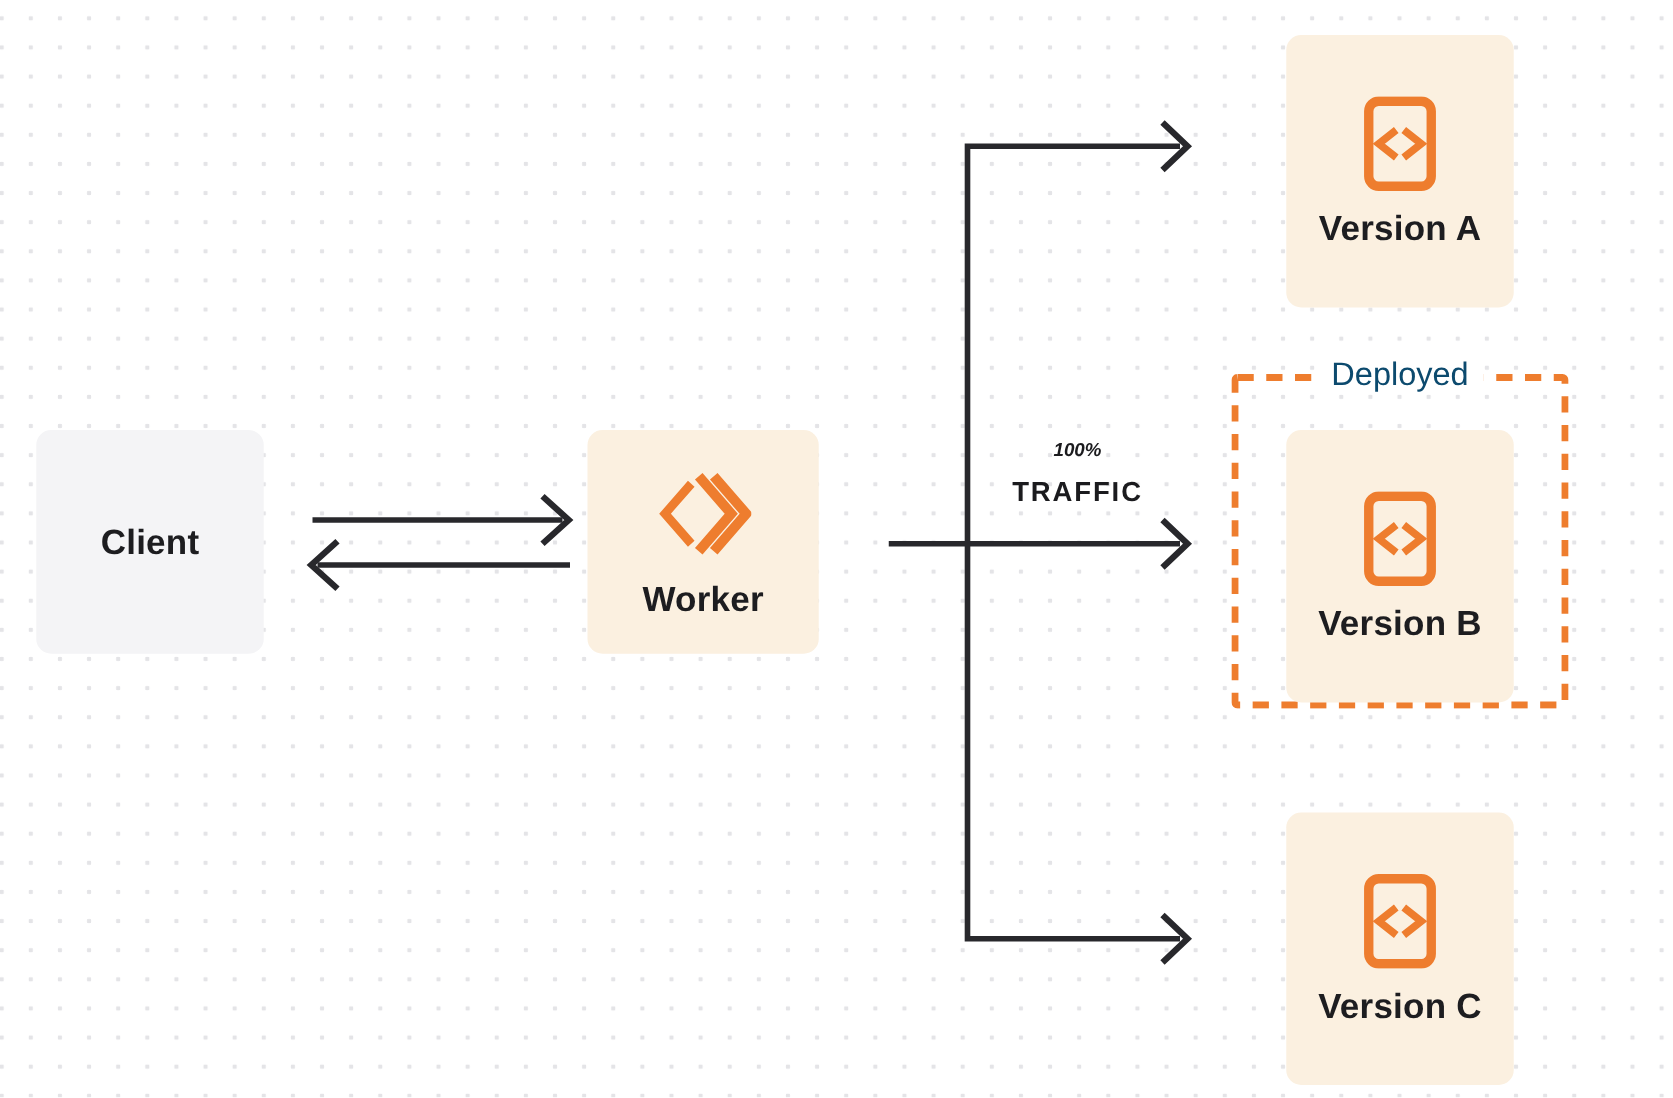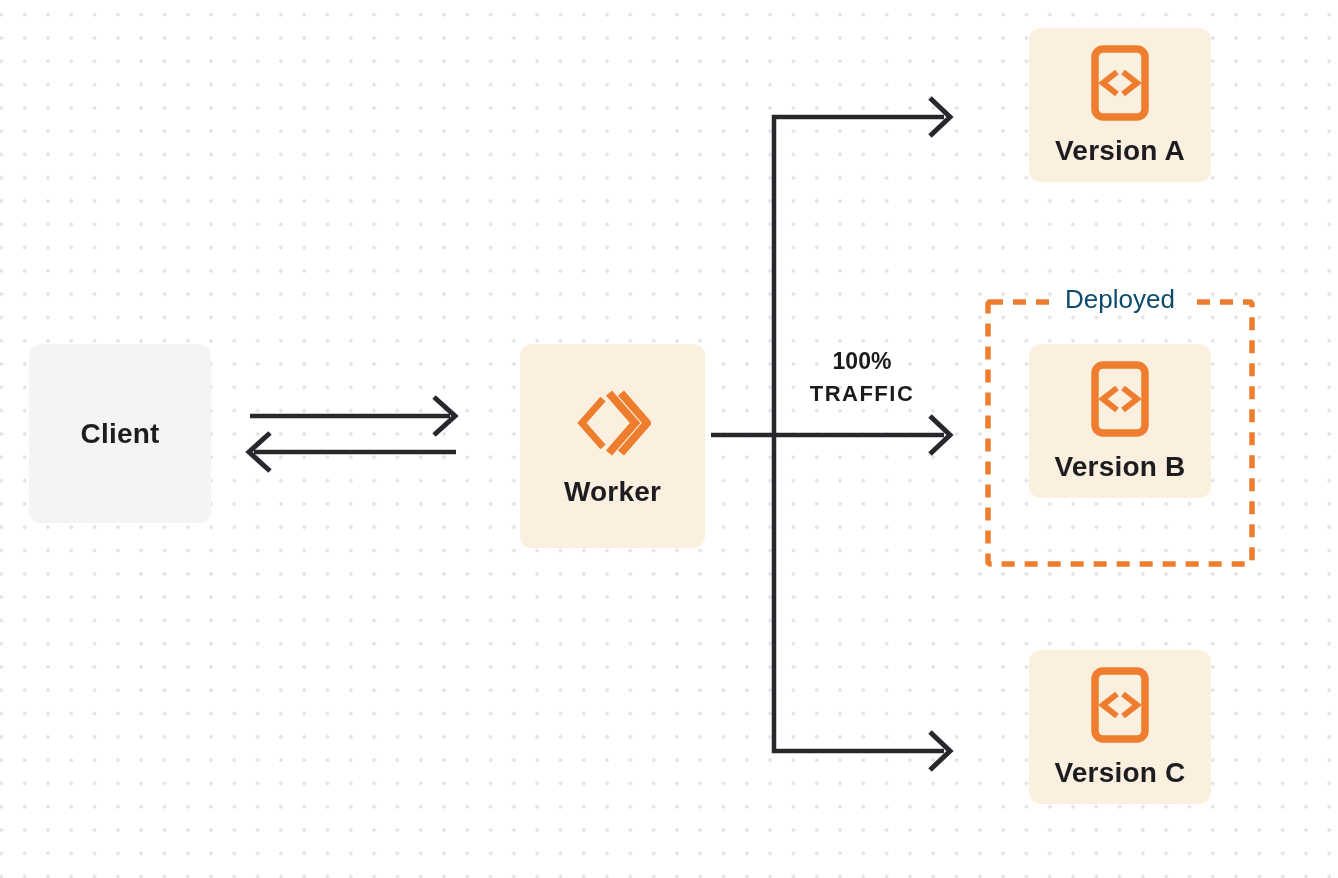--- a/index.html
+++ b/index.html
@@ -43,23 +43,23 @@
     z-index: 2;
   }
   .node-label {
     font-weight: 700;
     font-size: 28px;
     color: #1d1d20;
     letter-spacing: 0.2px;
     line-height: 1;
   }
   .client-node { left: 29px; top: 344px; width: 182px; height: 179px; background: #f4f4f6; }
-  .worker-node { left: 520px; top: 344px; width: 185px; height: 204px; background: #fbf0e0; }
+  .worker-node { left: 470px; top: 344px; width: 185px; height: 179px; background: #fbf0e0; }
   .worker-node .node-label { margin-top: 18px; }
-  .version-node { left: 1029px; width: 182px; height: 154px; background: #fbf0e0; }
+  .version-node { left: 1029px; width: 182px; height: 218px; background: #fbf0e0; }
   .version-node .node-label { margin-top: 16px; }
   .version-a { top: 28px; }
   .version-b { top: 344px; text-align: center; }
   .version-c { top: 650px; }
 
   .icon-wrap { display: flex; align-items: center; justify-content: center; }
 
   
   .deployed-frame {
     position: absolute;
@@ -86,21 +86,21 @@
   
   .traffic-label {
     position: absolute;
     left: 772px; top: 347px;
     width: 180px;
     text-align: center;
     color: #1b1b1e;
     font-weight: 700;
     z-index: 2;
   }
-  .traffic-line1 { font-size: 23px; line-height: 28px; }
+  .traffic-line1 { font-size: 15px; line-height: 28px; font-style: italic; }
   .traffic-line2 { font-size: 22px; line-height: 28px; letter-spacing: 1.5px; margin-top: 5px; }
 </style>
 </head>
 <body>
 
 <div class="stage">
 
   <svg class="connectors" viewBox="0 0 1338 878">
 
     <g>

